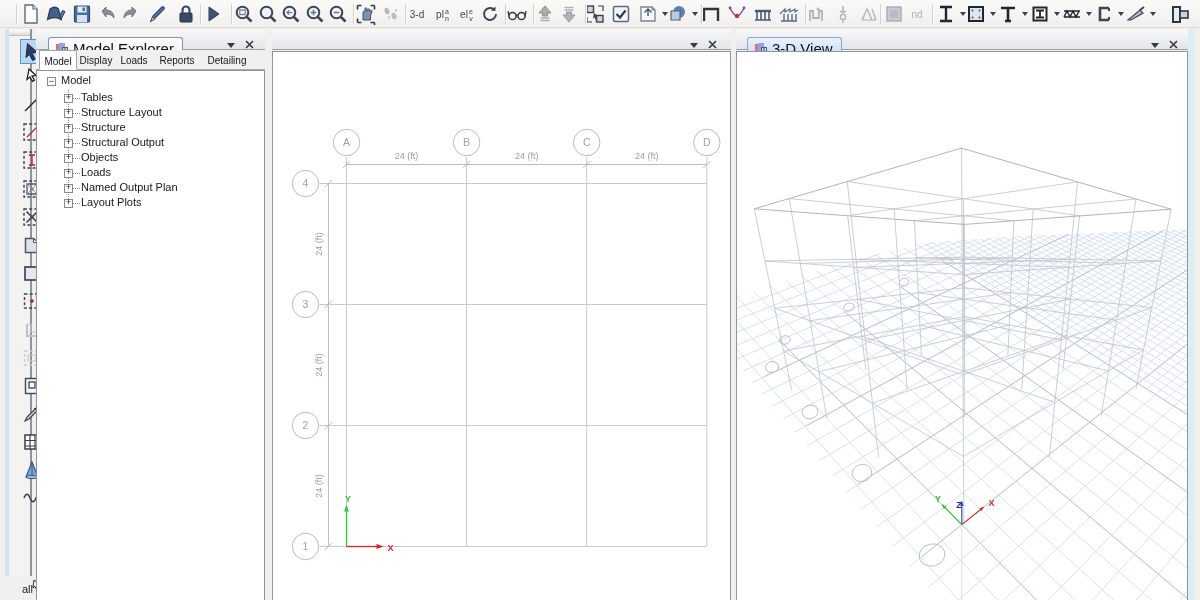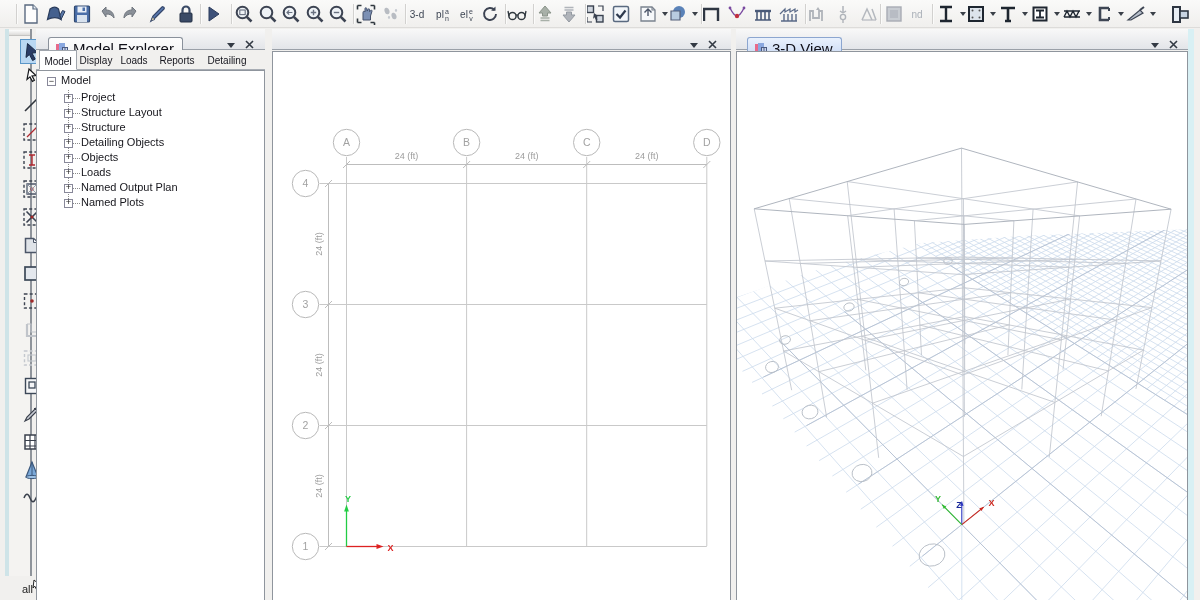--- a/index.html
+++ b/index.html
@@ -337,42 +337,42 @@
     <div class="mxt" style="left:81px;width:34px">Loads</div>
     <div class="mxt" style="left:119px;width:44px">Reports</div>
     <div class="mxt" style="left:167px;width:48px">Detailing</div>
   </div>
   <div class="pcont" style="left:0;top:41px;width:229px;height:534px">
       <div class="pmb" style="left:10px;top:6px"><span>−</span></div>
       <div class="titem" style="left:24px;top:3px">Model</div>
       <div class="vdot" style="left:31px;top:19px;height:114px"></div>
       <div class="hdot" style="left:36px;top:27.0px"></div>
       <div class="pmb" style="left:27px;top:22.5px"><span>+</span></div>
-      <div class="titem" style="left:44px;top:19.5px">Project</div>
+      <div class="titem" style="left:44px;top:19.5px">Tables</div>
       <div class="hdot" style="left:36px;top:42.0px"></div>
       <div class="pmb" style="left:27px;top:37.5px"><span>+</span></div>
       <div class="titem" style="left:44px;top:34.5px">Structure Layout</div>
       <div class="hdot" style="left:36px;top:57.0px"></div>
       <div class="pmb" style="left:27px;top:52.5px"><span>+</span></div>
       <div class="titem" style="left:44px;top:49.5px">Structure</div>
       <div class="hdot" style="left:36px;top:72.0px"></div>
       <div class="pmb" style="left:27px;top:67.5px"><span>+</span></div>
-      <div class="titem" style="left:44px;top:64.5px">Detailing Objects</div>
+      <div class="titem" style="left:44px;top:64.5px">Structural Output</div>
       <div class="hdot" style="left:36px;top:87.0px"></div>
       <div class="pmb" style="left:27px;top:82.5px"><span>+</span></div>
       <div class="titem" style="left:44px;top:79.5px">Objects</div>
       <div class="hdot" style="left:36px;top:102.0px"></div>
       <div class="pmb" style="left:27px;top:97.5px"><span>+</span></div>
       <div class="titem" style="left:44px;top:94.5px">Loads</div>
       <div class="hdot" style="left:36px;top:117.0px"></div>
       <div class="pmb" style="left:27px;top:112.5px"><span>+</span></div>
       <div class="titem" style="left:44px;top:109.5px">Named Output Plan</div>
       <div class="hdot" style="left:36px;top:132.0px"></div>
       <div class="pmb" style="left:27px;top:127.5px"><span>+</span></div>
-      <div class="titem" style="left:44px;top:124.5px">Named Plots</div>
+      <div class="titem" style="left:44px;top:124.5px">Layout Plots</div>
     </div>
 </div>
 
 <div class="panel" id="plan" style="left:272px;width:459px">
   <div class="phdr"></div>
   <div class="hb" style="left:417px"><svg width="10" height="8" viewBox="0 0 10 8">
         <path d="M1 2h8L5 7z" fill="#333a44"></path>
       </svg></div>
     <div class="hb" style="left:436px"><svg width="9" height="9" viewBox="0 0 9 9">
         <path d="M1 1l7 7M8 1L1 8" stroke="#333a44" stroke-width="1.6"></path>

